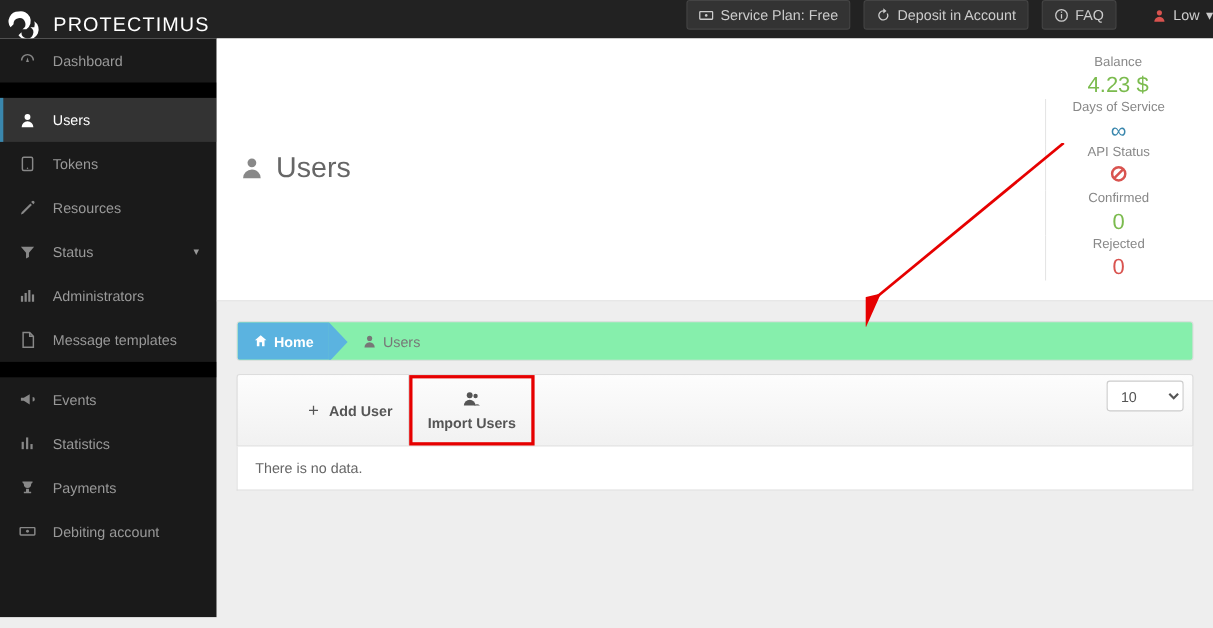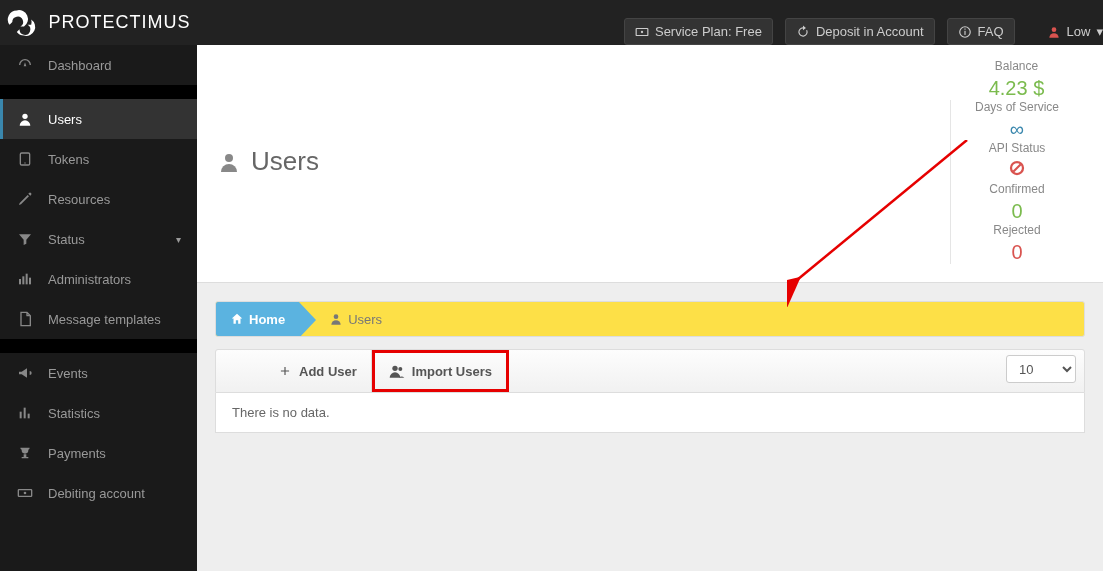--- a/index.html
+++ b/index.html
@@ -1,18 +1,18 @@
 <!DOCTYPE html>
 <html><head>
 <meta charset="utf-8">
 <style>
 * { margin: 0; padding: 0; box-sizing: border-box; font-family: "Helvetica Neue", Helvetica, Arial, sans-serif; }
 body { width: 1103px; height: 571px; overflow: hidden; background: #eee; }
 
-.topbar { height: 45px; background: #222; color: #ccc; display: flex; align-items: flex-end; }
+.topbar { height: 35px; background: #222; color: #ccc; display: flex; align-items: flex-start; }
 .logo { width: 197px; height: 45px; display: flex; align-items: center; justify-content: center; color: #fff; }
 .logo svg { width: 36px; height: 30px; fill: #fff; margin-right: 6px; }
 .logo-text { font-size: 18px; letter-spacing: 1px; font-weight: 400; color: #fff; }
 .top-right { flex: 1; display: flex; justify-content: flex-end; align-items: center; gap: 12px; }
 .top-btn { background: #333; border: 1px solid #444; color: #ccc; font-size: 13px; padding: 5px 10px; border-radius: 3px; display: flex; align-items: center; gap: 6px; cursor: pointer; }
 .top-user { color: #ccc; font-size: 13px; display: flex; align-items: center; gap: 6px; cursor: pointer; margin-left: 20px; }
 .top-user .user-icon { color: #d9534f; }
 
 .layout { display: flex; height: calc(571px - 45px); }
 
@@ -33,33 +33,33 @@
 .stat { padding: 0 24px; text-align: center; border-left: 1px solid #e5e5e5; }
 .stat:first-child { border-left: none; }
 .stat-label { font-size: 12px; color: #888; margin-bottom: 4px; }
 .stat-value { font-size: 20px; font-weight: 400; }
 .stat-green { color: #7bbb4e; }
 .stat-blue { color: #3a87ad; }
 .stat-red { color: #d9534f; }
 
 .content { padding: 18px; }
 
-.breadcrumb { background: #fde047; border: 1px solid #ddd; border-radius: 3px; display: flex; align-items: center; height: 36px; overflow: hidden; }
+.breadcrumb { background: #86efac; border: 1px solid #ddd; border-radius: 3px; display: flex; align-items: center; height: 36px; overflow: hidden; }
 .bc-home { background: #5bb3e0; color: #fff; height: 100%; display: flex; align-items: center; padding: 0 14px 0 14px; font-size: 13px; font-weight: bold; position: relative; gap: 5px; }
 .bc-home::after { content: ""; position: absolute; right: -17px; top: 0; border-top: 18px solid transparent; border-bottom: 18px solid transparent; border-left: 17px solid #5bb3e0; z-index: 2; }
 .bc-item { color: #777; font-size: 13px; padding-left: 30px; display: flex; align-items: center; gap: 5px; }
 
 .toolbar { margin-top: 12px; background: linear-gradient(#fdfdfd,#f1f1f1); border: 1px solid #ddd; border-radius: 3px 3px 0 0; display: flex; align-items: stretch; padding-left: 48px; }
 .tool-btn { padding: 10px 14px; font-size: 13px; color: #555; display: flex; align-items: center; gap: 7px; border-right: 1px solid #ddd; cursor: pointer; font-weight: bold; }
 .tool-spacer { flex: 1; }
 .tool-filter { padding: 10px 14px; font-size: 13px; color: #555; display: flex; align-items: center; gap: 7px; border-left: 1px solid #ddd; cursor: pointer; font-weight: bold; }
 .page-size { margin: 5px 8px; }
 .page-size select { height: 28px; width: 70px; border: 1px solid #ccc; border-radius: 3px; background: #fff; padding: 0 8px; font-size: 13px; color: #555; }
 
-.highlight-box { border: 3px solid #e60000; position: relative; }
+.highlight-box { border: 3px solid #e60000; position: relative; flex-direction: column; }
 
 .panel-body { background: #fff; border: 1px solid #ddd; border-top: none; padding: 12px 16px; font-size: 13px; color: #666; }
 
 .arrow-svg { position: absolute; left: 590px; top: 95px; pointer-events: none; z-index: 10; }
 
 
 .i { display: inline-flex; align-items: center; justify-content: center; }
 svg.icon16 { width: 14px; height: 14px; fill: currentColor; }
 svg.icon18 { width: 16px; height: 16px; fill: currentColor; }
 </style>

